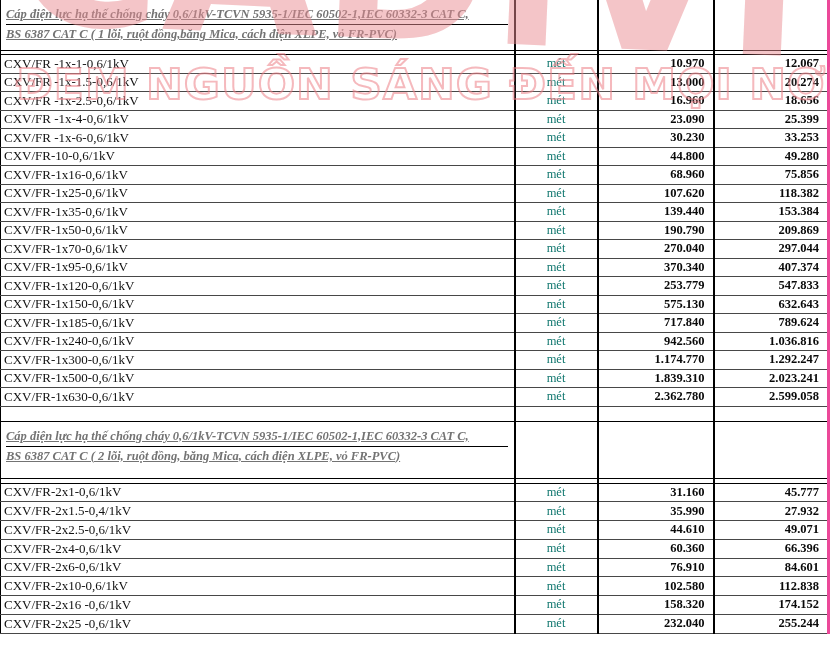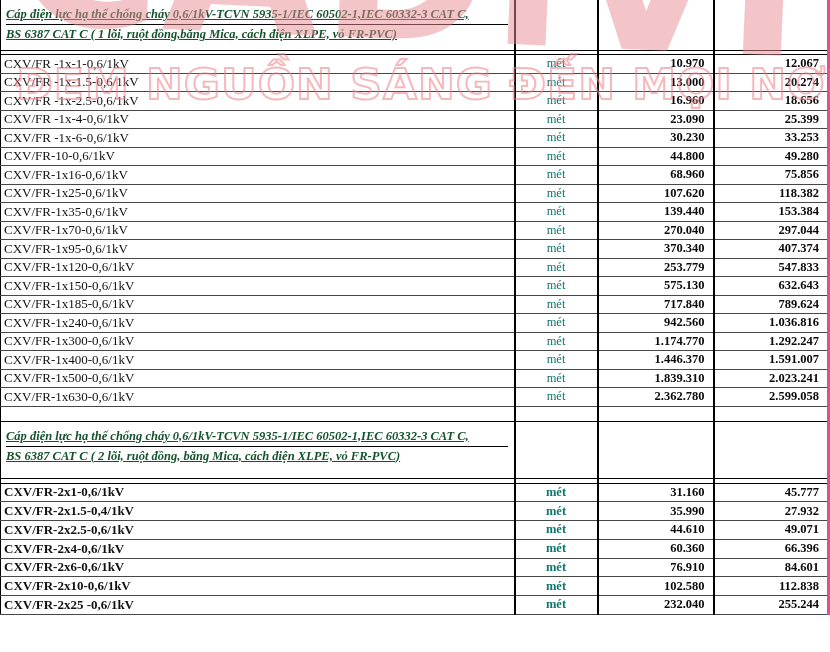--- a/index.html
+++ b/index.html
@@ -16,25 +16,25 @@
   td{
     overflow:hidden;white-space:nowrap;vertical-align:middle;padding:0;
     border-right:2px solid #000;border-bottom:1px solid #474747;
   }
   td.c-name{border-left:1px solid #000;padding-left:3px;font-size:13px;color:#111;}
   td.c-unit{text-align:center;font-size:12.5px;color:#0f766e;}
   td.c-p{text-align:right;font-weight:bold;font-size:12.5px;padding-right:8px;color:#0a0a0a;}
   td.c-p2{border-right:7px solid #ec4899;}
 
   tr.data-s1 td{height:17.5px;}
-  tr.data-s2 td{height:17.75px;font-weight:bold;}
+  tr.data-s2 td{height:17.75px;}
 
   tr.sec td{height:50px;border-bottom:1px solid #000;vertical-align:top;}
   tr.sec2 td{height:56px;}
-  .sec-cell{font-weight:bold;font-style:italic;font-size:12.5px;color:#14532d;padding:5px 0 0 2px;}
+  .sec-cell{font-weight:bold;font-style:italic;font-size:12.5px;color:#737373;padding:5px 0 0 2px;}
   .sec-line{display:block;line-height:19px;text-decoration:underline;white-space:nowrap;}
   .sec-line1{border-bottom:1px solid #000;width:99%;}
 
   tr.spacer1 td{height:3px;border-bottom:1px solid #000;}
   tr.spacer2 td{height:4px;border-bottom:1px solid #000;}
   tr.gap td{height:14px;border-bottom:1px solid #000;}
 
   
   .wm{position:absolute;inset:0;z-index:2;pointer-events:none;overflow:hidden;}
   .wm-logo{
@@ -130,20 +130,26 @@
           <td class="c-p">107.620</td>
           <td class="c-p c-p2">118.382</td>
         </tr>
         <tr class="data-s1">
           <td class="c-name">CXV/FR-1x35-0,6/1kV</td>
           <td class="c-unit">mét</td>
           <td class="c-p">139.440</td>
           <td class="c-p c-p2">153.384</td>
         </tr>
         <tr class="data-s1">
+          <td class="c-name">CXV/FR-1x50-0,6/1kV</td>
+          <td class="c-unit">mét</td>
+          <td class="c-p">190.790</td>
+          <td class="c-p c-p2">209.869</td>
+        </tr>
+        <tr class="data-s1">
           <td class="c-name">CXV/FR-1x70-0,6/1kV</td>
           <td class="c-unit">mét</td>
           <td class="c-p">270.040</td>
           <td class="c-p c-p2">297.044</td>
         </tr>
         <tr class="data-s1">
           <td class="c-name">CXV/FR-1x95-0,6/1kV</td>
           <td class="c-unit">mét</td>
           <td class="c-p">370.340</td>
           <td class="c-p c-p2">407.374</td>
@@ -170,26 +176,20 @@
           <td class="c-name">CXV/FR-1x240-0,6/1kV</td>
           <td class="c-unit">mét</td>
           <td class="c-p">942.560</td>
           <td class="c-p c-p2">1.036.816</td>
         </tr>
         <tr class="data-s1">
           <td class="c-name">CXV/FR-1x300-0,6/1kV</td>
           <td class="c-unit">mét</td>
           <td class="c-p">1.174.770</td>
           <td class="c-p c-p2">1.292.247</td>
-        </tr>
-        <tr class="data-s1">
-          <td class="c-name">CXV/FR-1x400-0,6/1kV</td>
-          <td class="c-unit">mét</td>
-          <td class="c-p">1.446.370</td>
-          <td class="c-p c-p2">1.591.007</td>
         </tr>
         <tr class="data-s1">
           <td class="c-name">CXV/FR-1x500-0,6/1kV</td>
           <td class="c-unit">mét</td>
           <td class="c-p">1.839.310</td>
           <td class="c-p c-p2">2.023.241</td>
         </tr>
         <tr class="data-s1">
           <td class="c-name">CXV/FR-1x630-0,6/1kV</td>
           <td class="c-unit">mét</td>
@@ -249,20 +249,26 @@
           <td class="c-p">76.910</td>
           <td class="c-p c-p2">84.601</td>
         </tr>
         <tr class="data-s2">
           <td class="c-name">CXV/FR-2x10-0,6/1kV</td>
           <td class="c-unit">mét</td>
           <td class="c-p">102.580</td>
           <td class="c-p c-p2">112.838</td>
         </tr>
         <tr class="data-s2">
+          <td class="c-name">CXV/FR-2x16 -0,6/1kV</td>
+          <td class="c-unit">mét</td>
+          <td class="c-p">158.320</td>
+          <td class="c-p c-p2">174.152</td>
+        </tr>
+        <tr class="data-s2">
           <td class="c-name">CXV/FR-2x25 -0,6/1kV</td>
           <td class="c-unit">mét</td>
           <td class="c-p">232.040</td>
           <td class="c-p c-p2">255.244</td>
         </tr>
       </tbody>
   </table>
 
   <div class="wm">
     <div class="wm-logo">CADIVI</div>

